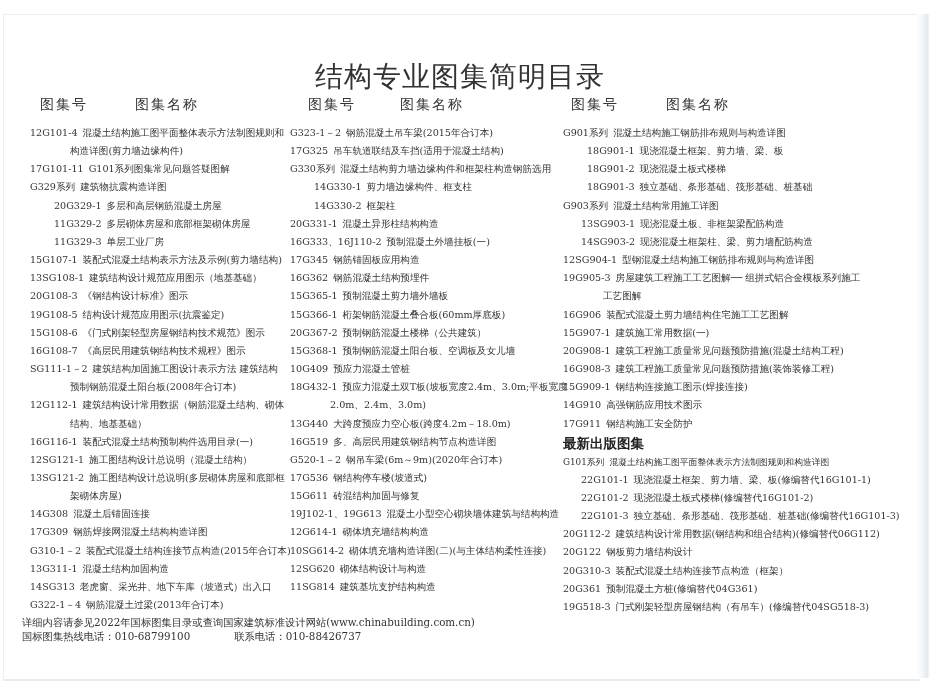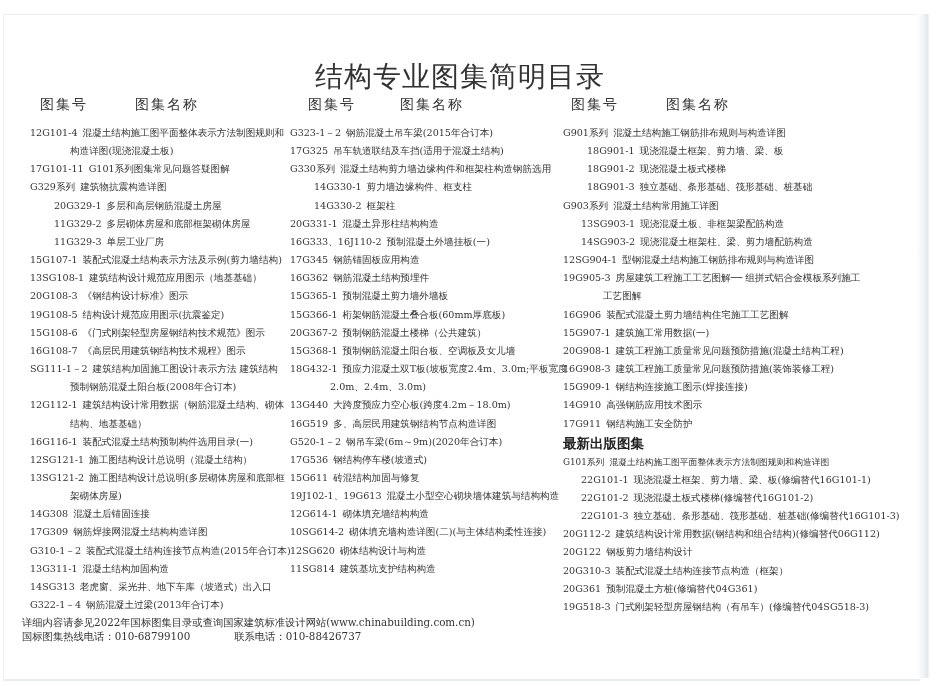--- a/index.html
+++ b/index.html
@@ -47,21 +47,21 @@
 
 <div class="col-head" style="left:40px;">图集号</div>
 <div class="col-head" style="left:135px;">图集名称</div>
 <div class="col-head" style="left:308px;">图集号</div>
 <div class="col-head" style="left:400px;">图集名称</div>
 <div class="col-head" style="left:571px;">图集号</div>
 <div class="col-head" style="left:666px;">图集名称</div>
 
 <div class="col" id="col0" style="left:30px;">
     <div class="row"><span class="code">12G101-4</span><span>混凝土结构施工图平面整体表示方法制图规则和</span></div>
-    <div class="row cont"><span>构造详图(现浇混凝土板)</span></div>
+    <div class="row cont"><span>构造详图(剪力墙边缘构件)</span></div>
     <div class="row"><span class="code">17G101-11</span><span>G101系列图集常见问题答疑图解</span></div>
     <div class="row"><span class="code">G329系列</span><span>建筑物抗震构造详图</span></div>
     <div class="row ind1"><span class="code">20G329-1</span><span>多层和高层钢筋混凝土房屋</span></div>
     <div class="row ind1"><span class="code">11G329-2</span><span>多层砌体房屋和底部框架砌体房屋</span></div>
     <div class="row ind1"><span class="code">11G329-3</span><span>单层工业厂房</span></div>
     <div class="row"><span class="code">15G107-1</span><span>装配式混凝土结构表示方法及示例(剪力墙结构)</span></div>
     <div class="row"><span class="code">13SG108-1</span><span>建筑结构设计规范应用图示（地基基础）</span></div>
     <div class="row"><span class="code">20G108-3</span><span>《钢结构设计标准》图示</span></div>
     <div class="row"><span class="code">19G108-5</span><span>结构设计规范应用图示(抗震鉴定)</span></div>
     <div class="row"><span class="code">15G108-6</span><span>《门式刚架轻型房屋钢结构技术规范》图示</span></div>
@@ -88,20 +88,21 @@
     <div class="row ind1"><span class="code">14G330-1</span><span>剪力墙边缘构件、框支柱</span></div>
     <div class="row ind1"><span class="code">14G330-2</span><span>框架柱</span></div>
     <div class="row"><span class="code">20G331-1</span><span>混凝土异形柱结构构造</span></div>
     <div class="row"><span class="code">16G333、16J110-2</span><span>预制混凝土外墙挂板(一)</span></div>
     <div class="row"><span class="code">17G345</span><span>钢筋锚固板应用构造</span></div>
     <div class="row"><span class="code">16G362</span><span>钢筋混凝土结构预埋件</span></div>
     <div class="row"><span class="code">15G365-1</span><span>预制混凝土剪力墙外墙板</span></div>
     <div class="row"><span class="code">15G366-1</span><span>桁架钢筋混凝土叠合板(60mm厚底板)</span></div>
     <div class="row"><span class="code">20G367-2</span><span>预制钢筋混凝土楼梯（公共建筑）</span></div>
     <div class="row"><span class="code">15G368-1</span><span>预制钢筋混凝土阳台板、空调板及女儿墙</span></div>
+    <div class="row"><span class="code">10G409</span><span>预应力混凝土管桩</span></div>
     <div class="row"><span class="code">18G432-1</span><span>预应力混凝土双T板(坡板宽度2.4m、3.0m;平板宽度</span></div>
     <div class="row cont"><span>2.0m、2.4m、3.0m)</span></div>
     <div class="row"><span class="code">13G440</span><span>大跨度预应力空心板(跨度4.2m－18.0m)</span></div>
     <div class="row"><span class="code">16G519</span><span>多、高层民用建筑钢结构节点构造详图</span></div>
     <div class="row"><span class="code">G520-1－2</span><span>钢吊车梁(6m～9m)(2020年合订本)</span></div>
     <div class="row"><span class="code">17G536</span><span>钢结构停车楼(坡道式)</span></div>
     <div class="row"><span class="code">15G611</span><span>砖混结构加固与修复</span></div>
     <div class="row"><span class="code">19J102-1、19G613</span><span>混凝土小型空心砌块墙体建筑与结构构造</span></div>
     <div class="row"><span class="code">12G614-1</span><span>砌体填充墙结构构造</span></div>
     <div class="row"><span class="code">10SG614-2</span><span>砌体填充墙构造详图(二)(与主体结构柔性连接)</span></div>

